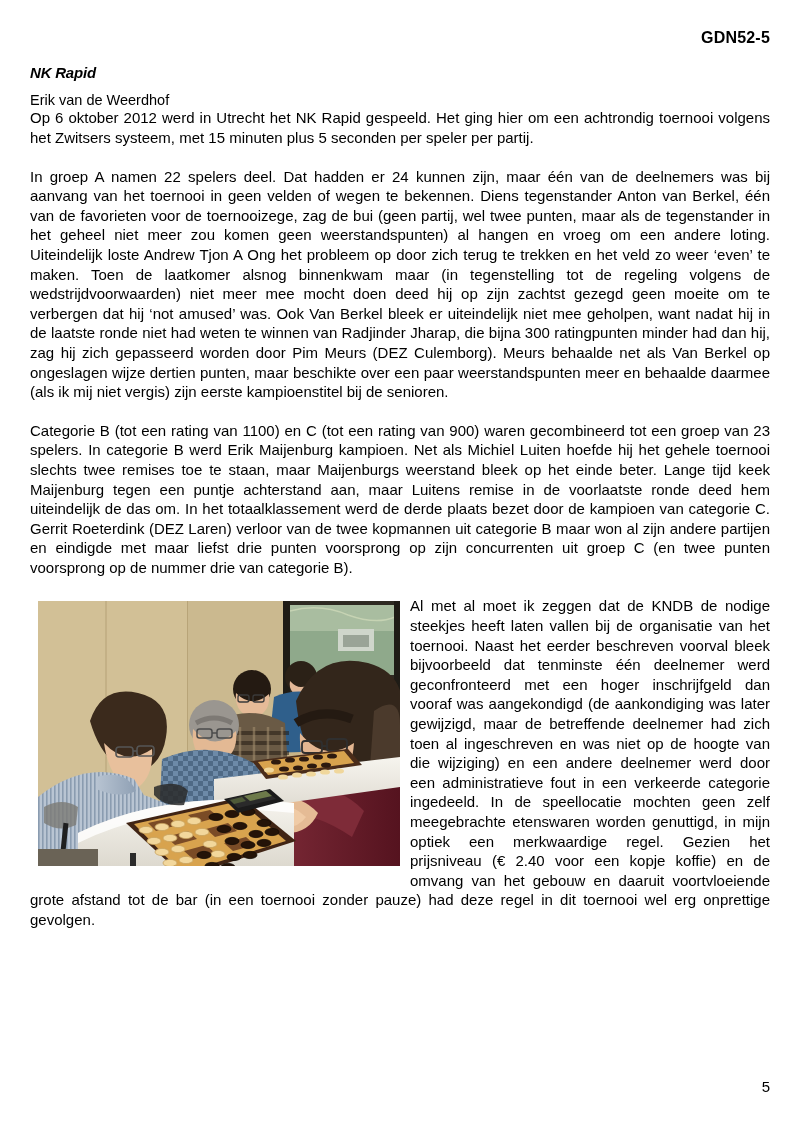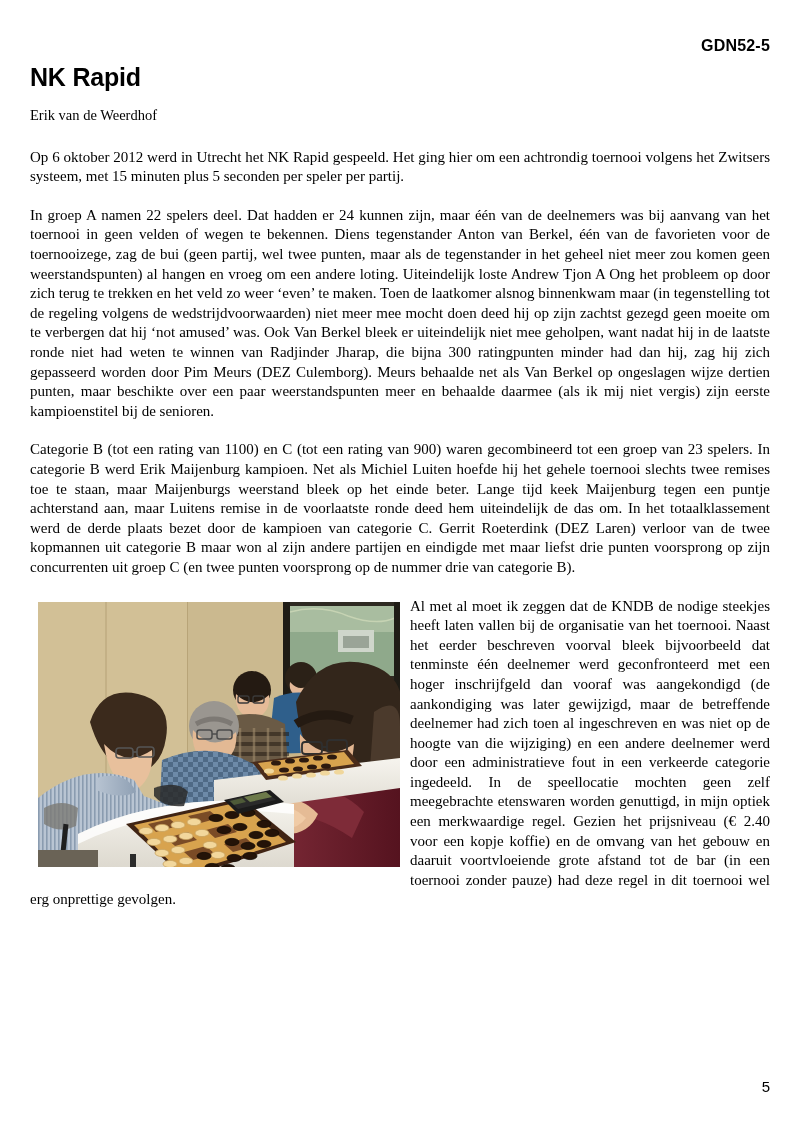--- a/index.html
+++ b/index.html
@@ -21,39 +21,37 @@
     left: 30px;
     top: 0;
     width: 740px;
     height: 1134px;
   }
   .doc-header {
     text-align: right;
     font-size: 16px;
     font-weight: bold;
     letter-spacing: 0.2px;
-    padding-top: 38px;
+    padding-top: 30px;
     line-height: 1;
   }
   .title {
-    font-size: 25px;
+    font-size: 15px;
     font-weight: bold;
     letter-spacing: -0.2px;
-    margin-top: 10px;
+    margin-top: 19px;
     line-height: 1.05;
+    font-style: italic;
   }
   .byline {
     font-size: 14.5px;
     margin-top: 11px;
     line-height: 1.15;
-    font-family: Liberation Serif, serif;
   }
   .body-block {
-    margin-top: 24px;
-    font-family: Liberation Serif, serif;
   }
   p.para {
     font-size: 15px;
     line-height: 19.6px;
     text-align: justify;
     text-justify: inter-word;
     margin: 0 0 19px 0;
     hyphens: none;
   }
   p.para:last-child { margin-bottom: 0; }

